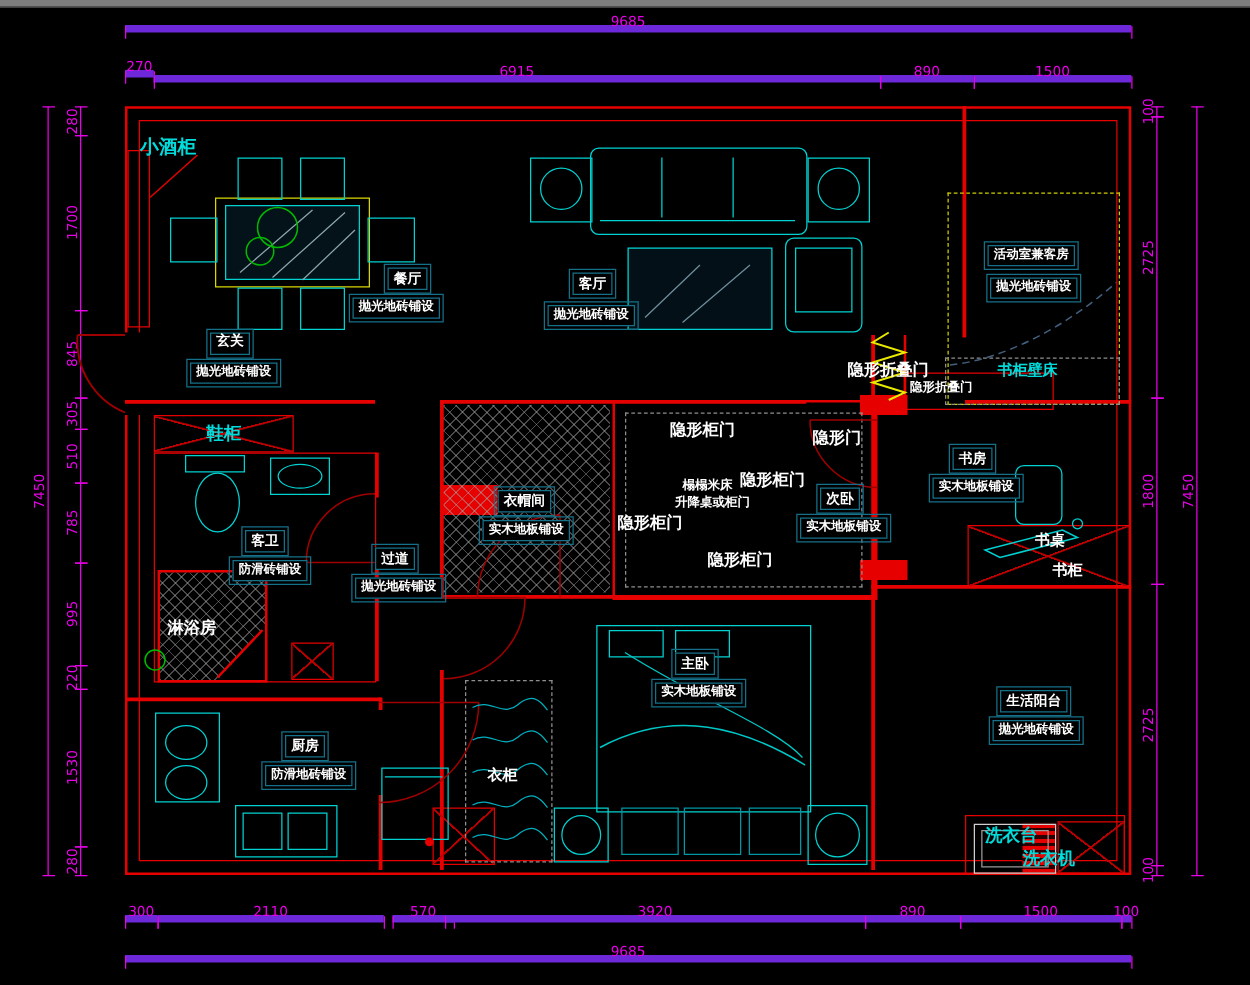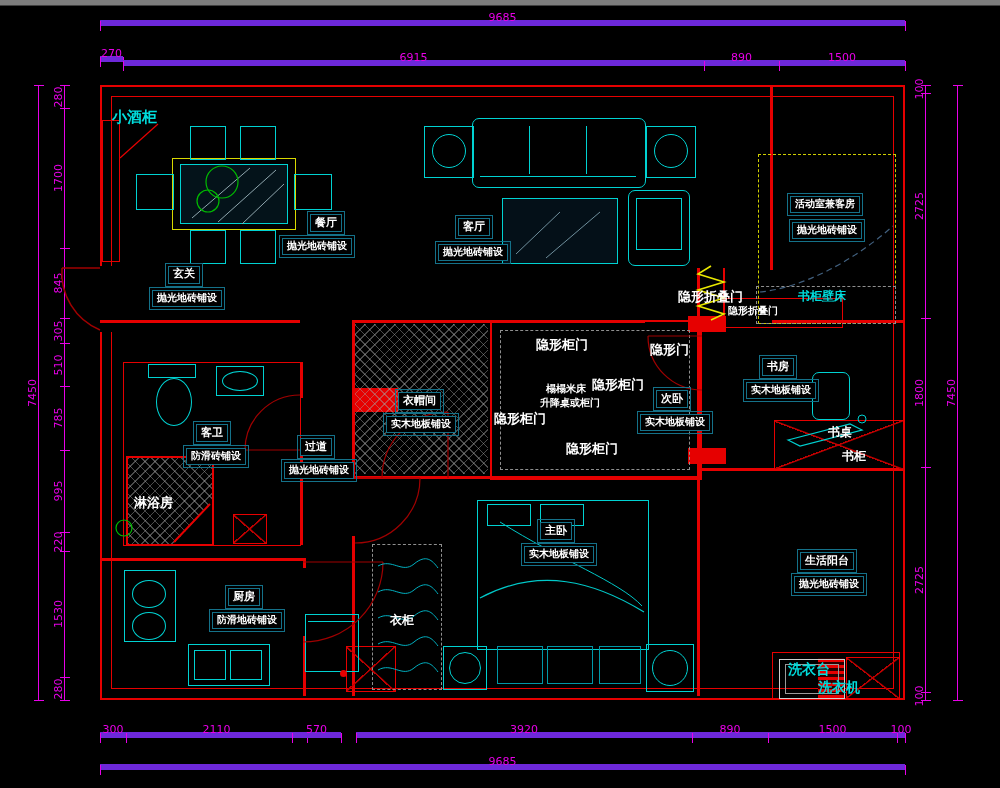--- a/index.html
+++ b/index.html
@@ -65,21 +65,21 @@
   <div class="dimh" style="left:779px;top:60px;width:126px;">
       <span class="dl">1500</span>
     </div>
 
   <div class="dimh" style="left:100px;top:732px;width:26px;">
       <span class="dl">300</span>
     </div>
   <div class="dimh" style="left:126px;top:732px;width:181px;">
       <span class="dl">2110</span>
     </div>
-  <div class="dimh" style="left:292px;top:732px;width:49px;text-align:center;">
+  <div class="dimh" style="left:314px;top:732px;width:49px;text-align:center;">
       <span class="dl">570</span>
     </div>
   <div class="dimh" style="left:356px;top:732px;width:336px;">
       <span class="dl">3920</span>
     </div>
   <div class="dimh" style="left:692px;top:732px;width:76px;">
       <span class="dl">890</span>
     </div>
   <div class="dimh" style="left:768px;top:732px;width:129px;">
       <span class="dl">1500</span>
@@ -174,20 +174,23 @@
   <div class="wline" style="left:123px;top:362px;width:176px;height:182px;"></div>
   <div class="wline2" style="left:490px;top:320px;width:208px;height:156px;"></div>
   <div class="wline" style="left:723px;top:298px;width:118px;height:28px;"></div>
   <div class="wline" style="left:772px;top:652px;width:126px;height:46px;"></div>
   <div class="wline" style="left:102px;top:120px;width:16px;height:140px;"></div>
 
   <div class="redfill" style="left:352px;top:388px;width:46px;height:24px;"></div>
   <div class="redfill" style="left:688px;top:316px;width:38px;height:16px;"></div>
   <div class="redfill" style="left:688px;top:448px;width:38px;height:16px;"></div>
 
+  <div class="xbox" style="left:123px;top:332px;width:110px;height:28px;">
+    <span class="cy" style="position:static;font-size:14px;">鞋柜</span>
+  </div>
   <div class="xbox" style="left:774px;top:420px;width:128px;height:48px;"></div>
   <div class="xbox" style="left:846px;top:657px;width:52px;height:40px;"></div>
   <div class="xbox" style="left:346px;top:646px;width:48px;height:44px;"></div>
   <div class="xbox" style="left:233px;top:514px;width:32px;height:28px;"></div>
 
   <div class="dashY" style="left:758px;top:154px;width:136px;height:168px;"></div>
   <div class="dashG" style="left:756px;top:286px;width:138px;height:36px;"></div>
   <div class="dashG" style="left:500px;top:330px;width:188px;height:138px;"></div>
   <div class="dashG" style="left:372px;top:544px;width:68px;height:144px;"></div>
 

